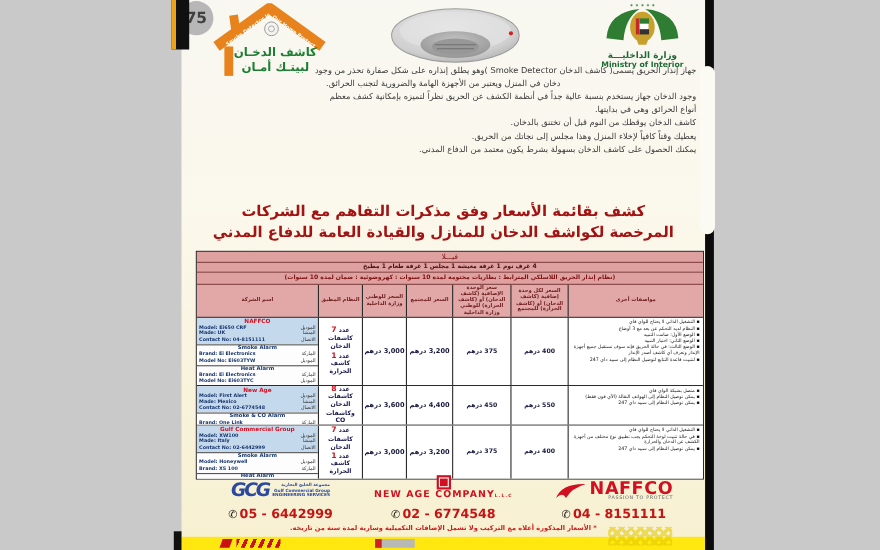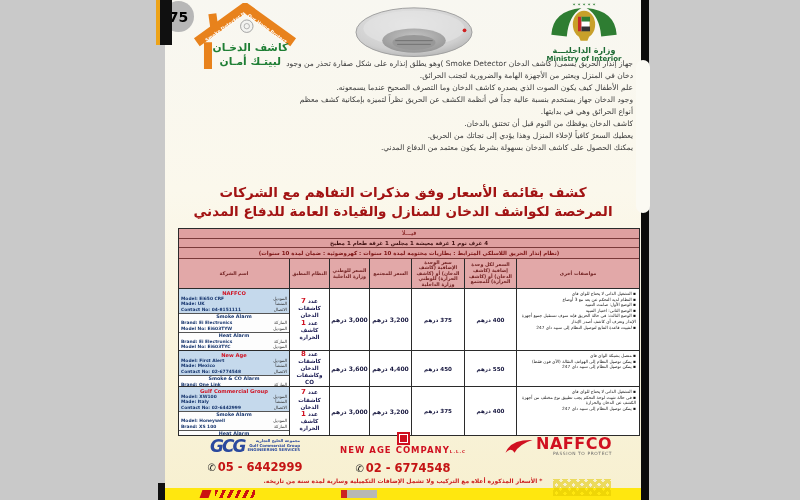--- a/index.html
+++ b/index.html
@@ -10,35 +10,35 @@
   #page{position:absolute;left:165px;top:0;width:476px;height:500px;
     background:linear-gradient(180deg,#f8f7f1 0%,#fbf8ec 38%,#f9f3dc 72%,#f7f0d0 100%);}
 
   
   .edge-right{position:absolute;left:641px;top:0;width:8px;height:500px;background:#0b0b0b;}
   .edge-notch{position:absolute;left:636px;top:60px;width:14px;height:153px;background:#fbfaf3;border-radius:7px;}
   .thumb-black{position:absolute;left:156px;top:0;width:16px;height:45px;background:#101010;z-index:3;}
   .thumb-orange{position:absolute;left:156px;top:0;width:4px;height:45px;background:#eda318;z-index:4;}
   .badge-circle{position:absolute;left:163px;top:1px;width:31px;height:31px;border-radius:50%;
     background:#b7b7b7;z-index:2;display:flex;align-items:center;justify-content:center;
-    color:#000000;font-size:14px;font-weight:bold;}
+    color:#404040;font-size:14px;font-weight:bold;}
   .edge-bl{position:absolute;left:158px;top:483px;width:7px;height:17px;background:#101010;}
 
   
   .house-logo{position:absolute;left:26px;top:3px;width:108px;height:66px;}
   .detector-img{position:absolute;left:186px;top:6px;width:126px;height:58px;}
   .ministry{position:absolute;left:366px;top:0;width:106px;height:68px;text-align:center;}
   .ministry .ar{color:#1d6b34;font-weight:bold;font-size:8px;line-height:9px;}
   .ministry .en{color:#1d6b34;font-weight:bold;font-size:7px;line-height:8px;}
 
   
   .intro{position:absolute;left:8px;top:58px;width:460px;direction:rtl;color:#3b3b3b;
     font-size:7.5px;line-height:12px;font-weight:400;}
   .intro .ln{text-align:right;white-space:nowrap;overflow:hidden;}
-  .intro .center{text-align:right;}
+  .intro .center{text-align:center;}
 
   
   .main-title{position:absolute;left:10px;top:183px;width:456px;text-align:center;direction:rtl;
     color:#a21313;font-weight:bold;font-size:13.5px;line-height:19px;}
 
   
   .tbl{position:absolute;left:13px;top:228px;width:462px;border:1px solid #2b2b2b;background:#fff;
     box-sizing:border-box;font-size:5px;}
   .band{background:#dfa0a0;border-bottom:1px solid #7a3a3a;text-align:center;direction:rtl;overflow:hidden;}
   .band1{height:9px;line-height:9px;color:#7c1212;font-weight:normal;font-size:6.5px;}
@@ -164,25 +164,24 @@
         <rect x="47" y="30.4" width="10" height="5.6" fill="#333333"></rect>
         <path d="M44,42 h12 l-2,5 h-8 Z" fill="#c8a02a"></path>
       </svg>
       <div class="ar">وزارة الداخليـــة</div>
       <div class="en">Ministry of Interior</div>
     </div>
 
     <div class="intro">
       <div class="ln">جهاز إنذار الحريق يسمى( كاشف الدخان Smoke Detector )وهو يطلق إنذاره على شكل صفارة تحذر من وجود</div>
       <div class="ln center">دخان في المنزل ويعتبر من الأجهزة الهامة والضرورية لتجنب الحرائق.</div>
-      <div class="ln">علم الأطفال كيف يكون الصوت الذي يصدره كاشف الدخان وما التصرف الصحيح عندما يسمعونه.</div>
       <div class="ln">وجود الدخان جهاز يستخدم بنسبة عالية جداً في أنظمة الكشف عن الحريق نظراً لتميزه بإمكانية كشف معظم</div>
       <div class="ln">أنواع الحرائق وهي في بدايتها.</div>
       <div class="ln">كاشف الدخان يوقظك من النوم قبل أن تختنق بالدخان.</div>
-      <div class="ln">يعطيك السعرً كافياً لإخلاء المنزل وهذا يؤدي إلى نجاتك من الحريق.</div>
+      <div class="ln">يعطيك وقتاً كافياً لإخلاء المنزل وهذا مجلس إلى نجاتك من الحريق.</div>
       <div class="ln">يمكنك الحصول على كاشف الدخان بسهولة بشرط يكون معتمد من الدفاع المدني.</div>
     </div>
 
     <div class="main-title">
       <div>كشف بقائمة الأسعار وفق مذكرات التفاهم مع الشركات</div>
       <div>المرخصة لكواشف الدخان للمنازل والقيادة العامة للدفاع المدني</div>
     </div>
 
     <div class="tbl">
       <div class="band band1">فيـــلا</div>
@@ -385,20 +384,23 @@
     <div class="flogo naffco">
       <div class="nf-row">
         <svg width="30" height="18" viewBox="0 0 40 24">
           <path d="M2,21 Q9,3 38,4 Q21,9 14,21 Q10,13 2,21 Z" fill="#d01020"></path>
         </svg>
         <span>
           <div class="nf-name">NAFFCO</div>
           <div class="nf-tag">PASSION TO PROTECT</div>
         </span>
       </div>
+      <div class="phone">
+        <span class="pic">✆</span><span>04 - 8151111</span>
+      </div>
     </div>
 
     <div class="disclaimer">* الأسعار المذكورة أعلاه مع التركيب ولا تشمل الإضافات التكميلية وسارية لمدة سنة من تاريخه.</div>
 
     <div class="ystrip">
       <div class="y-redblock"></div>
       <div class="y-stripes"></div>
       <div class="y-graybox"></div>
       <div class="y-check"></div>
     </div>

